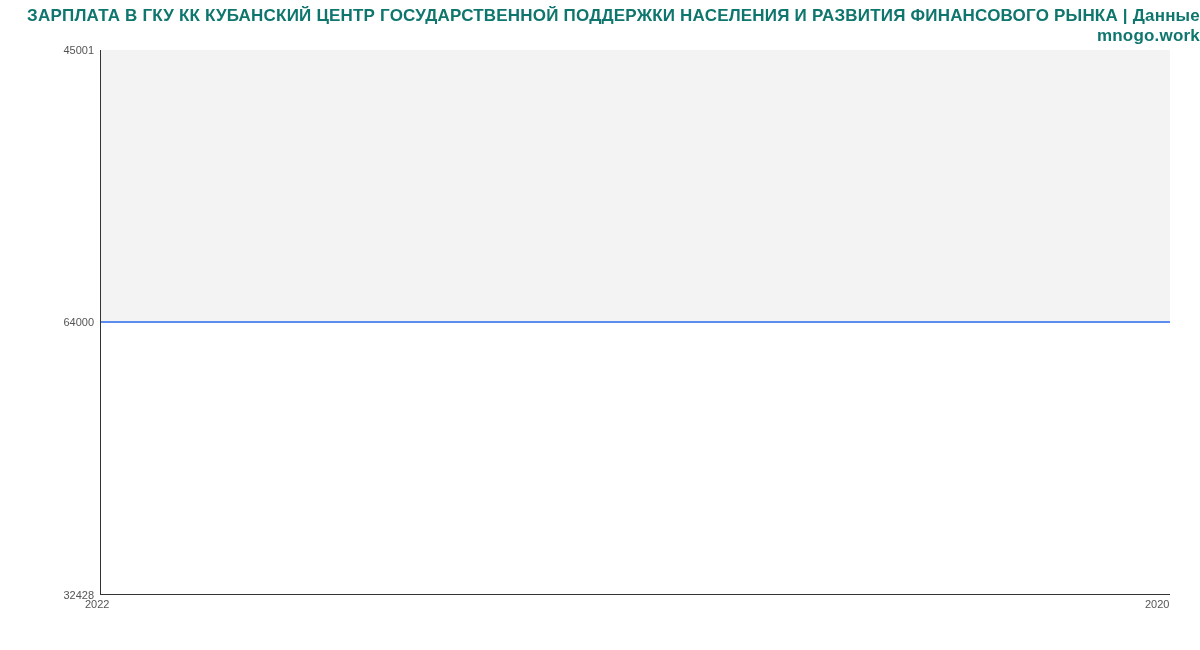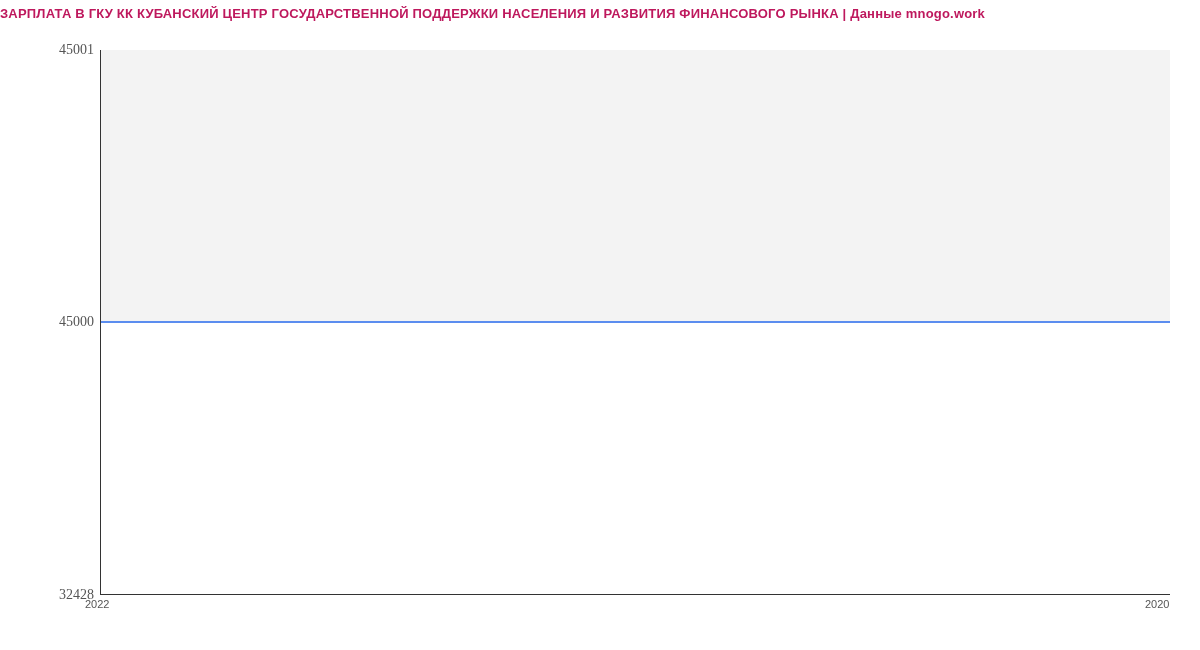--- a/index.html
+++ b/index.html
@@ -14,24 +14,24 @@
   .chart-wrap {
     position: relative;
     width: 1200px;
     height: 650px;
   }
   .title {
     position: absolute;
     top: 6px;
     left: 0;
     width: 100%;
-    text-align: left;
-    font-size: 13px;
+    text-align: right;
+    font-size: 17px;
     font-weight: bold;
-    color: #be185d;
+    color: #0f766e;
     letter-spacing: 0.2px;
   }
   .plot-area {
     position: absolute;
     left: 100px;
     top: 50px;
     width: 1070px;
     height: 545px;
     border-left: 1px solid #333;
     border-bottom: 1px solid #333;
@@ -52,41 +52,40 @@
     width: 100%;
     height: 0;
     border-top: 2px solid #5b8def;
     transform: translateY(-1px);
   }
   .y-tick {
     position: absolute;
     right: 1106px;
     width: 60px;
     text-align: right;
-    font-size: 14px;
+    font-size: 11px;
     color: #555;
     transform: translateY(-50%);
-    font-family: Liberation Serif, serif;
   }
   .x-tick {
     position: absolute;
     top: 598px;
     font-size: 11px;
     color: #555;
   }
 </style>
 </head>
 <body>
 
 <div class="chart-wrap">
 
   <div class="title">ЗАРПЛАТА В ГКУ КК КУБАНСКИЙ ЦЕНТР ГОСУДАРСТВЕННОЙ ПОДДЕРЖКИ НАСЕЛЕНИЯ И РАЗВИТИЯ ФИНАНСОВОГО РЫНКА | Данные mnogo.work</div>
 
   <div class="y-tick" style="top:50px">45001</div>
-  <div class="y-tick" style="top:322px">45000</div>
+  <div class="y-tick" style="top:322px">64000</div>
   <div class="y-tick" style="top:595px">32428</div>
 
   <div class="plot-area">
     <div class="fill-top"></div>
     <div class="series-line"></div>
   </div>
 
   <div class="x-tick" style="left:85px">2022</div>
   <div class="x-tick" style="left:1145px">2020</div>
 

